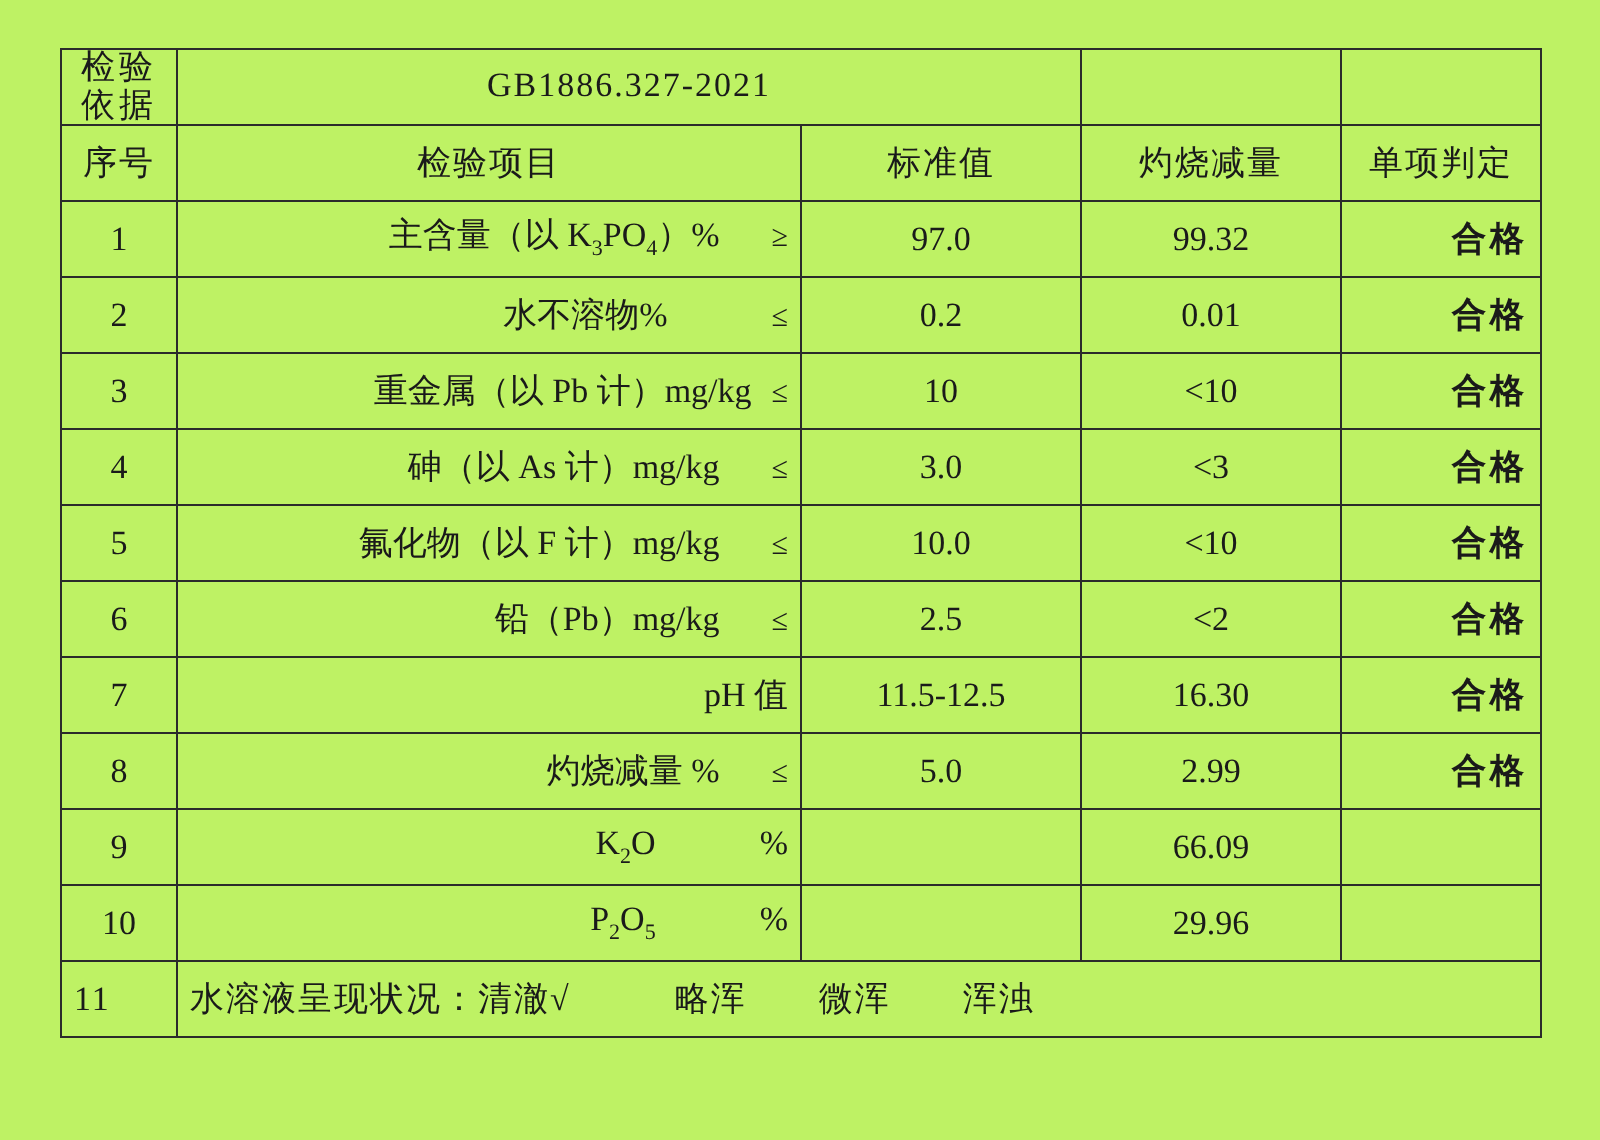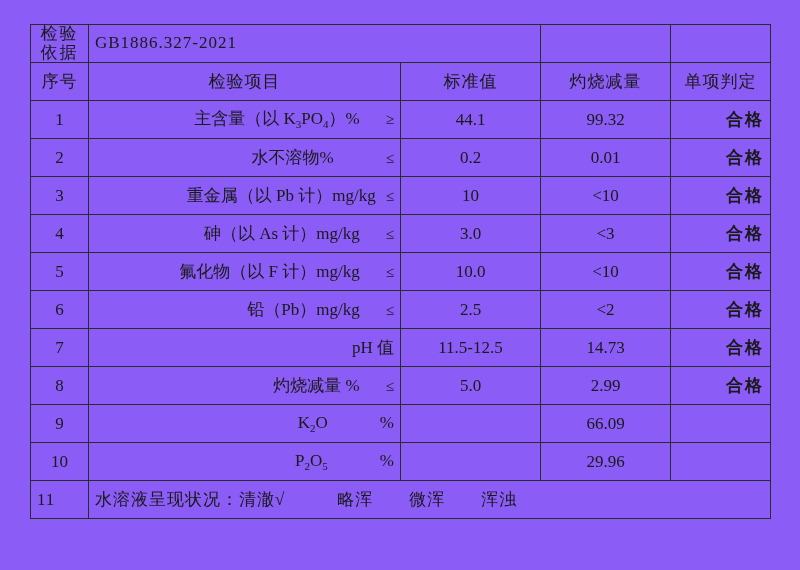--- a/index.html
+++ b/index.html
@@ -11,21 +11,21 @@
     width: 800px;
     height: 570px;
     font-family: "Liberation Serif", "DejaVu Serif", serif;
     color: #1a1a1a;
     overflow: hidden;
   }
   #sheet {
     position: relative;
     width: 800px;
     height: 570px;
-    background: #8b5cf6;
+    background: #bef264;
   }
   table.report {
     position: absolute;
     left: 30px;
     top: 24px;
     width: 740px;
     border-collapse: collapse;
     table-layout: fixed;
   }
   table.report td {
@@ -41,21 +41,21 @@
     text-align: center;
     font-size: 18px;
     letter-spacing: 1px;
   }
   .lbl {
     text-align: center;
     font-size: 18px;
     letter-spacing: 2px;
   }
   .val {
-    text-align: left;
+    text-align: center;
     font-size: 17px;
     padding-left: 14px;
     letter-spacing: 1px;
   }
   .blank { }
   .idx {
     text-align: center;
     font-size: 17px;
     font-family: "Liberation Serif", serif;
   }
@@ -116,21 +116,21 @@
         <td>标准值</td>
         <td>灼烧减量</td>
         <td>单项判定</td>
       </tr>
 
       <tr>
         <td class="idx">1</td>
         <td class="item">
           <span>主含量（以 K<span class="sub">3</span>PO<span class="sub">4</span>）%</span><span class="gap-md"></span><span class="op">≥</span>
         </td>
-        <td class="num">44.1</td>
+        <td class="num">97.0</td>
         <td class="num">99.32</td>
         <td class="verdict">合格</td>
       </tr>
 
       <tr>
         <td class="idx">2</td>
         <td class="item">
           <span>水不溶物%</span><span class="gap-lg"></span><span class="op">≤</span>
         </td>
         <td class="num">0.2</td>
@@ -177,21 +177,21 @@
         <td class="num">&lt;2</td>
         <td class="verdict">合格</td>
       </tr>
 
       <tr>
         <td class="idx">7</td>
         <td class="item">
           <span>pH 值</span>
         </td>
         <td class="num">11.5-12.5</td>
-        <td class="num">14.73</td>
+        <td class="num">16.30</td>
         <td class="verdict">合格</td>
       </tr>
 
       <tr>
         <td class="idx">8</td>
         <td class="item">
           <span>灼烧减量 %</span><span class="gap-md"></span><span class="op">≤</span>
         </td>
         <td class="num">5.0</td>
         <td class="num">2.99</td>

